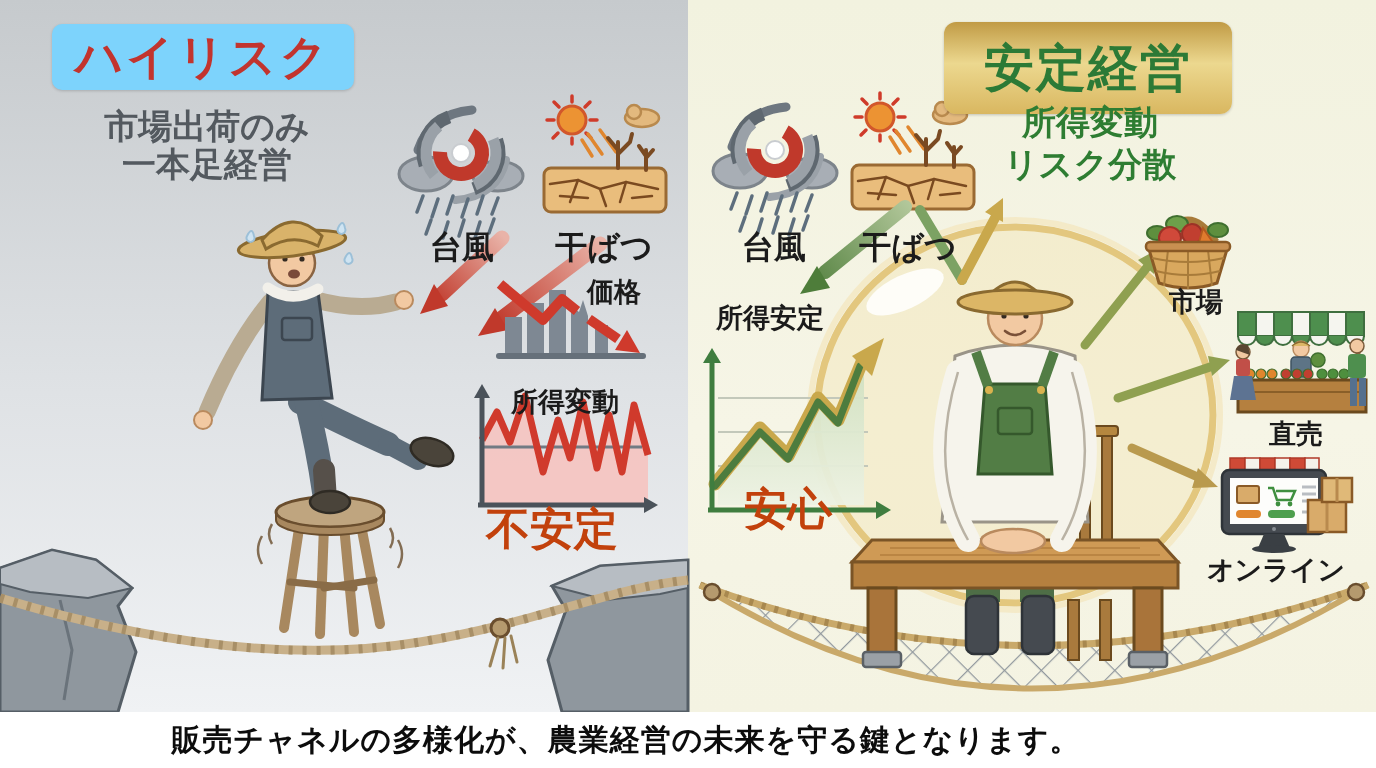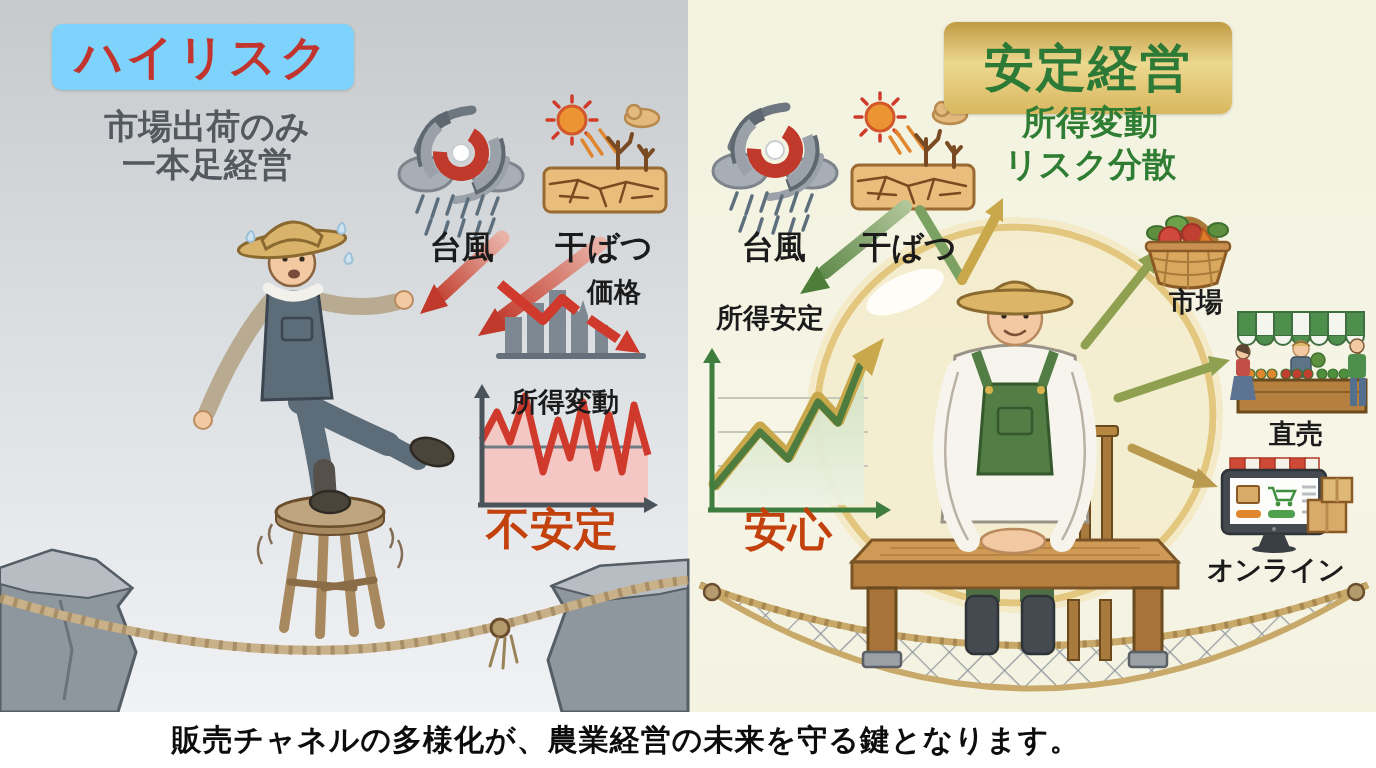--- a/index.html
+++ b/index.html
@@ -455,21 +455,21 @@
   <div class="lbl big-status" style="left:552px;top:500px;">不安定</div>
 
   <div class="banner-right">
     <span>安定経営</span>
   </div>
   <div class="lbl sub-right" style="left:1090px;top:100px;">所得変動</div>
   <div class="lbl sub-right" style="left:1090px;top:142px;">リスク分散</div>
   <div class="lbl wlabel" style="left:774px;top:226px;">台風</div>
   <div class="lbl wlabel" style="left:908px;top:226px;">干ばつ</div>
   <div class="lbl chartlabel" style="left:762px;top:300px;margin-left:8px;">所得安定</div>
-  <div class="lbl big-status" style="left:788px;top:480px;margin-top:21px;">安心</div>
+  <div class="lbl big-status" style="left:788px;top:480px;">安心</div>
   <div class="lbl chartlabel" style="left:1196px;top:284px;">市場</div>
   <div class="lbl chartlabel" style="left:1296px;top:416px;">直売</div>
   <div class="lbl chartlabel" style="left:1276px;top:552px;">オンライン</div>
 
   <div class="caption-bar">
     <div class="caption-text">販売チャネルの多様化が、農業経営の未来を守る鍵となります。</div>
   </div>
 </div>
 
 </body></html>

